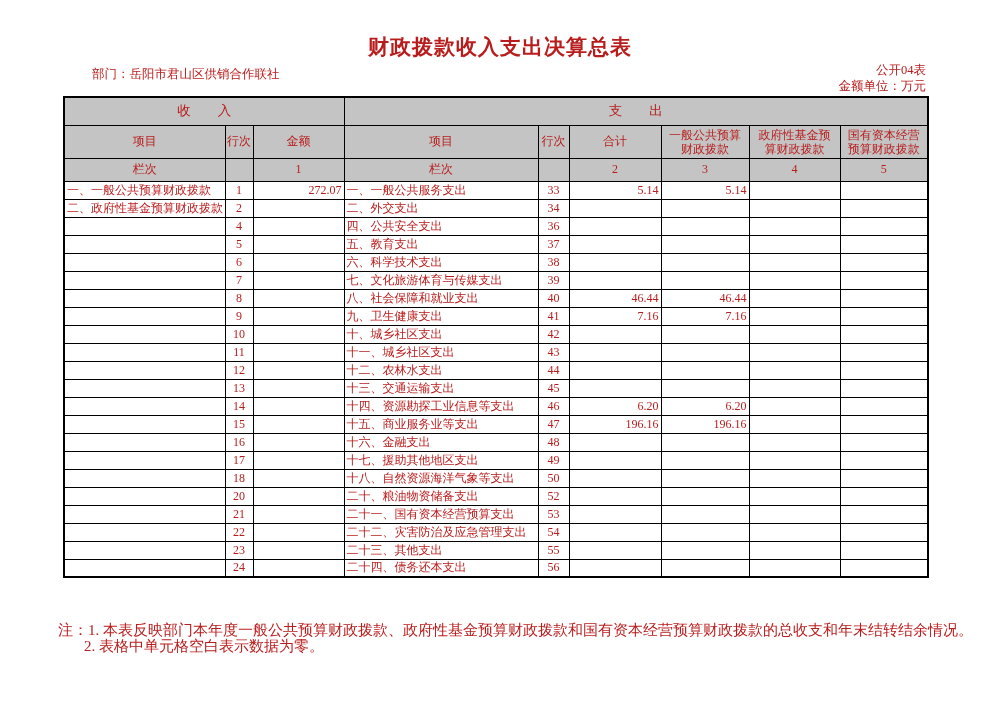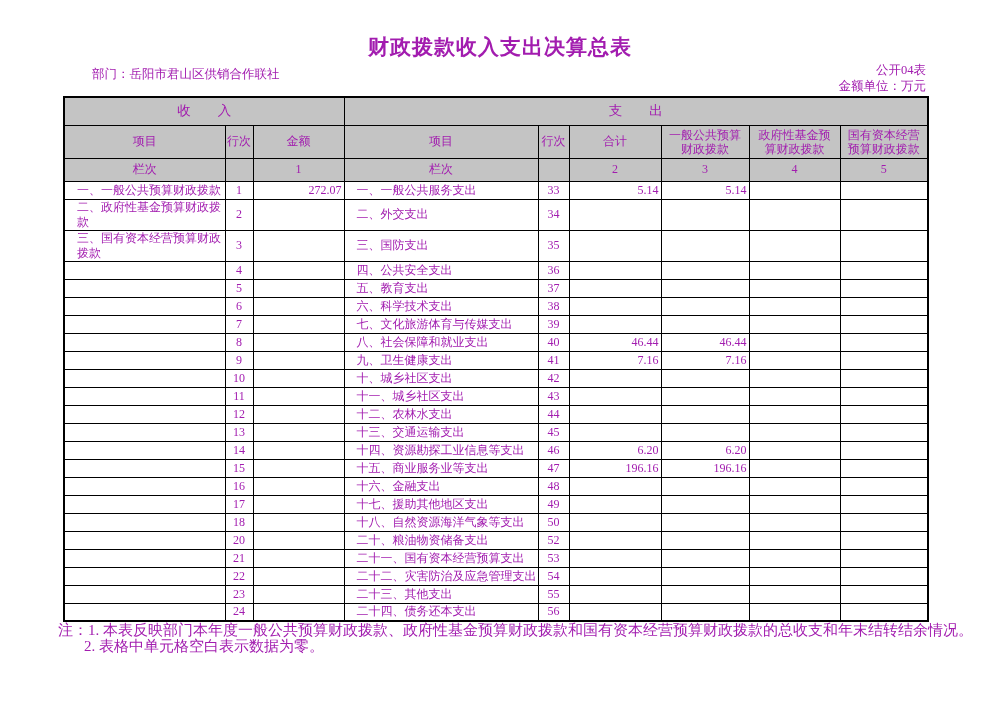--- a/index.html
+++ b/index.html
@@ -2,21 +2,21 @@
 <html><head>
 <meta charset="utf-8">
 <style>
   * { margin: 0; padding: 0; box-sizing: border-box; }
   html, body { background: #ffffff; }
   .page {
     position: relative;
     width: 1000px;
     height: 706px;
     background: #ffffff;
-    color: #a21caf;
+    color: #b91c1c;
     font-family: "Liberation Serif", "DejaVu Serif", serif;
     overflow: hidden;
   }
   .title {
     position: absolute;
     top: 33px;
     left: 0;
     width: 100%;
     text-align: center;
     font-size: 21px;
@@ -61,21 +61,21 @@
   .gray { background: #c4c4c4; }
   thead th, thead td { text-align: center; }
   .h-sec  { height: 28px; margin-left: 47px; }
   .h-cols { height: 33px; }
   .h-lan  { height: 23px; }
   .h-row  { height: 18px; }
   .h-tall { height: 27px; }
   .wrap { white-space: pre-line; line-height: 14px; }
   .sec-label { font-size: 13.5px; }
   tbody td { line-height: 15px; }
-  td.left   { text-align: left;  padding-left: 12px; }
+  td.left   { text-align: left;  padding-left: 2px; }
   td.center { text-align: center; }
   td.right  { text-align: right; padding-right: 2px; }
   .notes {
     position: absolute;
     left: 58px;
     top: 622px;
     font-size: 15px;
     line-height: 16px;
   }
   .notes .note-2 { padding-left: 26px; }
@@ -150,31 +150,20 @@
           <td class="left">二、政府性基金预算财政拨款</td>
           <td class="center">2</td>
           <td class="right"></td>
           <td class="left">二、外交支出</td>
           <td class="center">34</td>
           <td class="right"></td>
           <td class="right"></td>
           <td class="right"></td>
           <td class="right"></td>
         </tr>
-        <tr class="h-tall">
-          <td class="left">三、国有资本经营预算财政拨款</td>
-          <td class="center">3</td>
-          <td class="right"></td>
-          <td class="left">三、国防支出</td>
-          <td class="center">35</td>
-          <td class="right"></td>
-          <td class="right"></td>
-          <td class="right"></td>
-          <td class="right"></td>
-        </tr>
         <tr class="h-row">
           <td class="left"></td>
           <td class="center">4</td>
           <td class="right"></td>
           <td class="left">四、公共安全支出</td>
           <td class="center">36</td>
           <td class="right"></td>
           <td class="right"></td>
           <td class="right"></td>
           <td class="right"></td>

